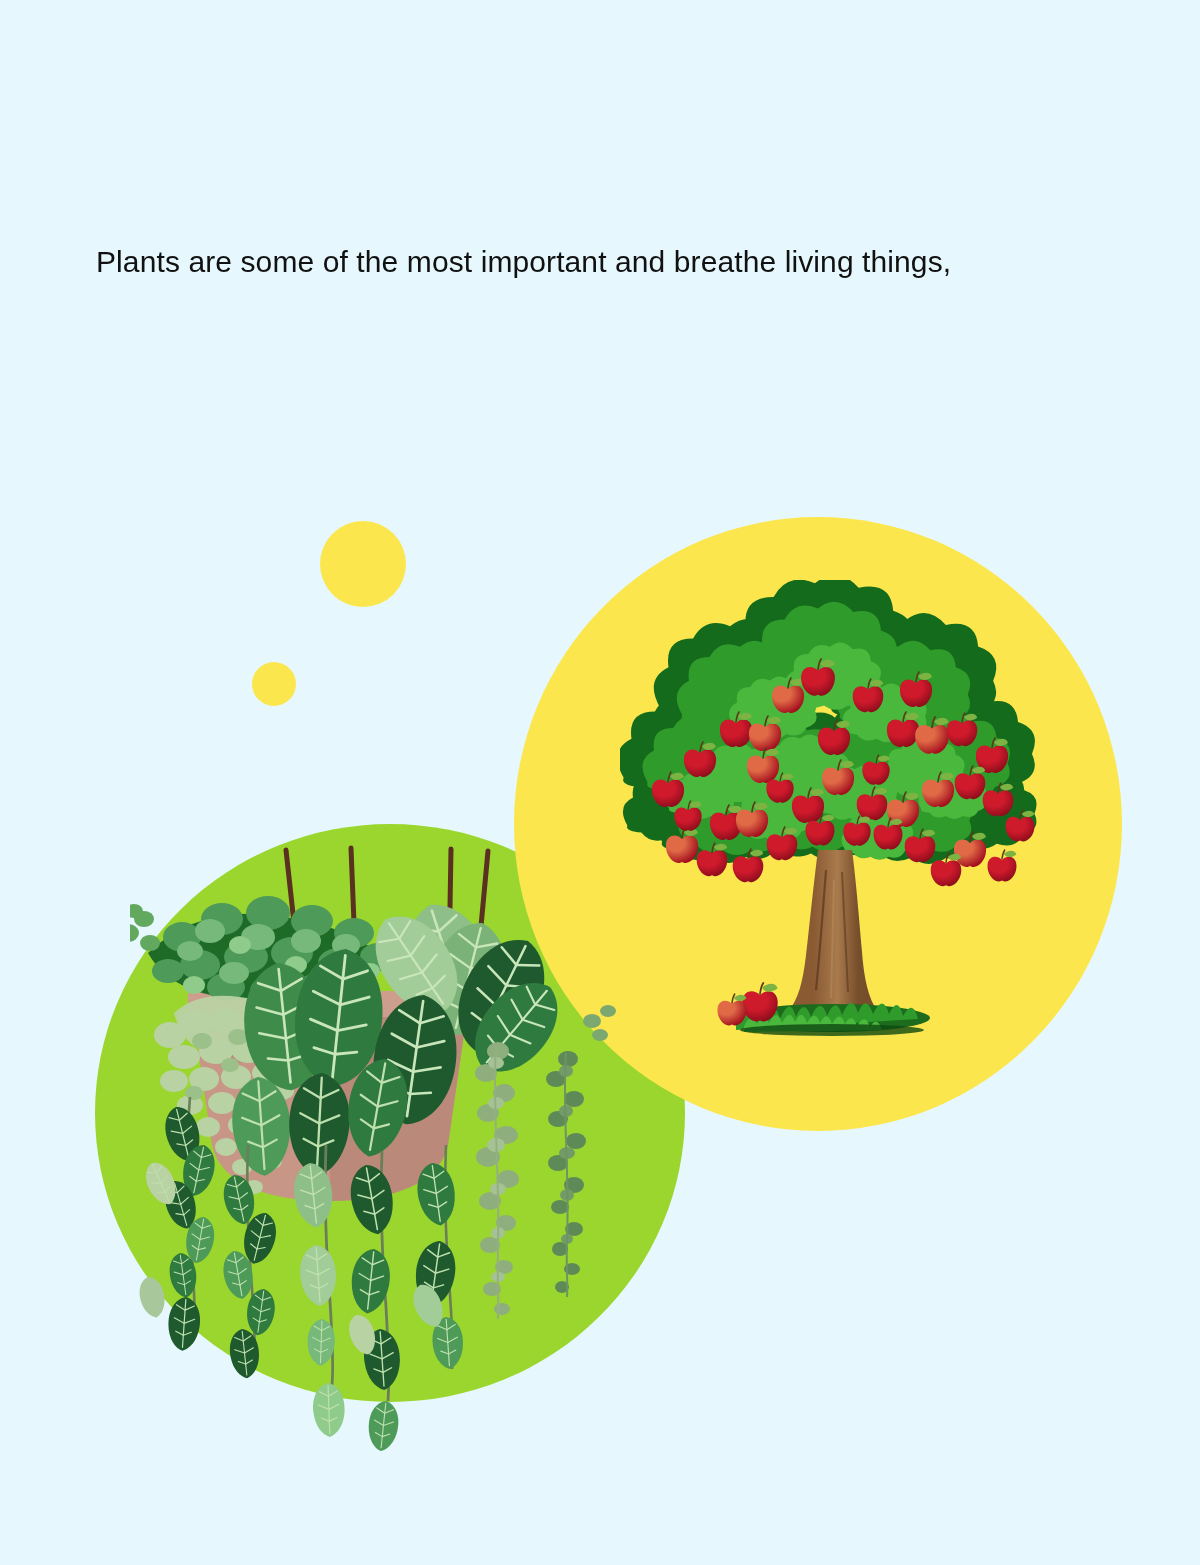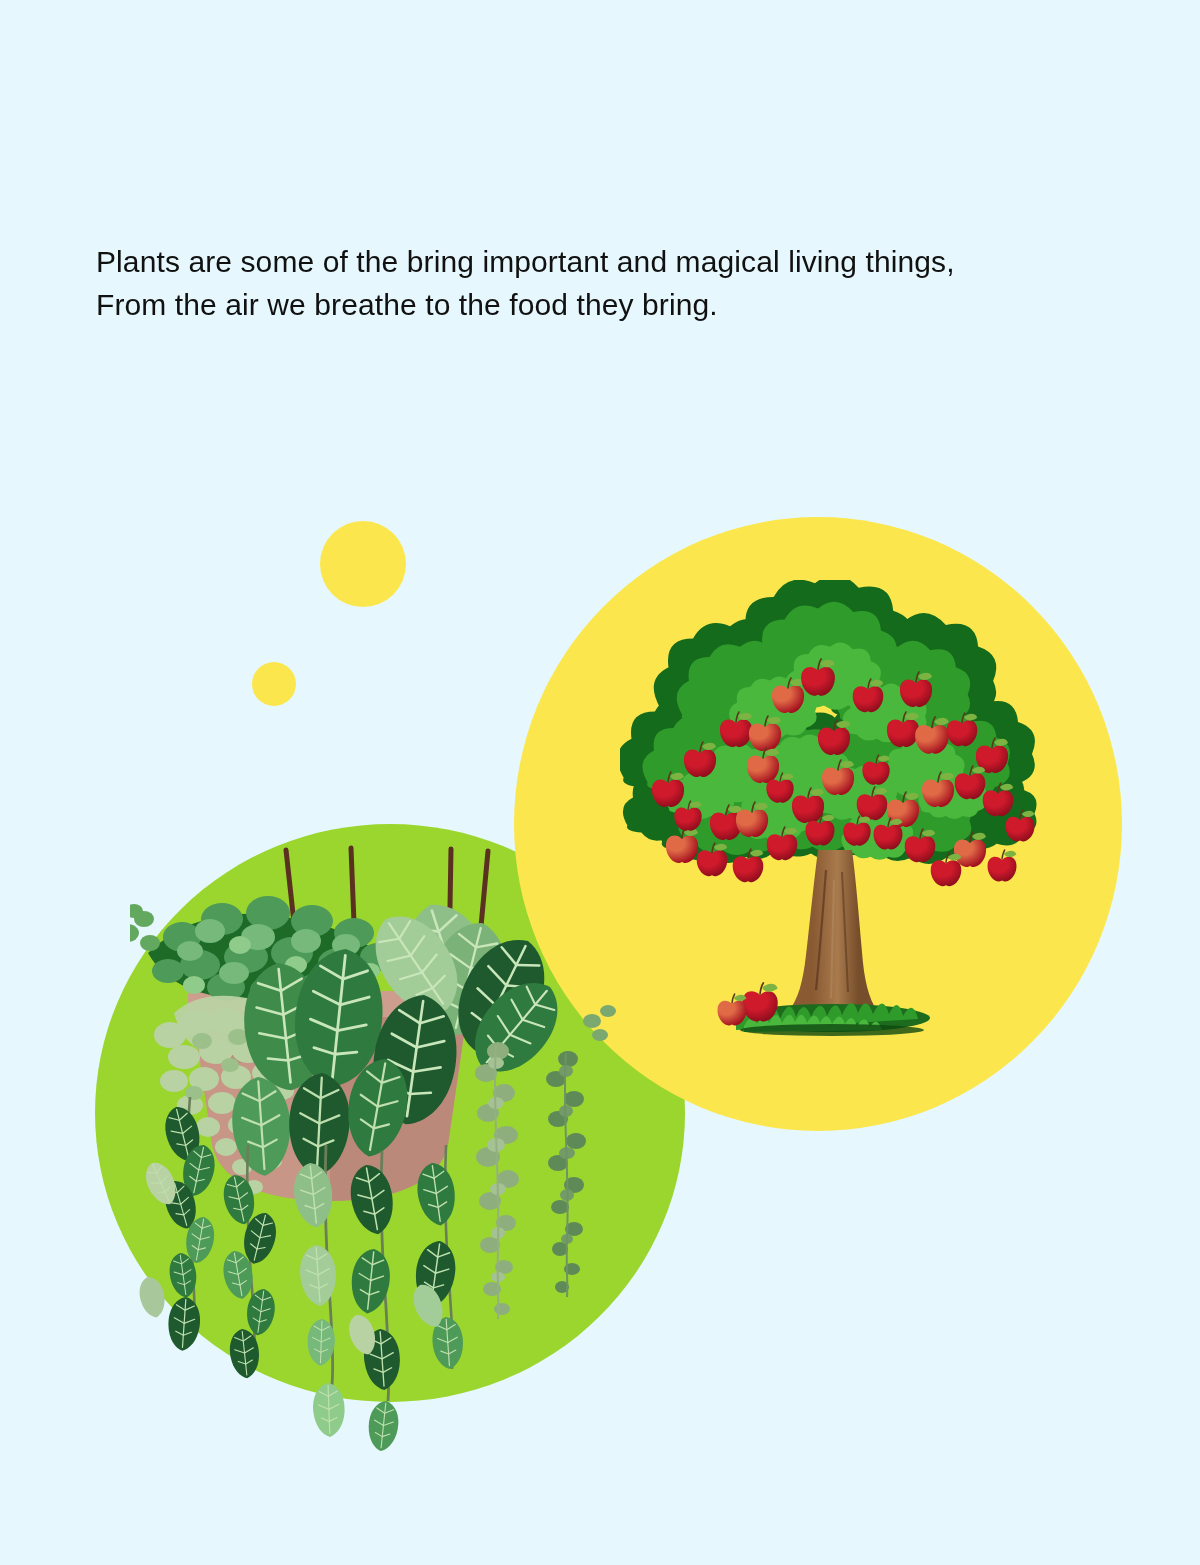--- a/index.html
+++ b/index.html
@@ -71,22 +71,21 @@
   }
   .scene-tree { left: 620px; top: 580px; width: 430px; height: 510px; z-index: 3; }
   .scene-plant { left: 130px; top: 845px; width: 510px; height: 660px; z-index: 4; }
 </style>
 </head>
 <body>
 
 <div id="page">
 
   <div class="poem">
-    <span class="poem-line">Plants are some of the bring important and magical living things,</span>
-    <span class="poem-line">From the air we breathe to the food they bring.</span>
+    <span class="poem-line">Plants are some of the most important and breathe living things,</span>
   </div>
 
   <div class="dot dot-large"></div>
   <div class="dot dot-small"></div>
 
   <div class="blob blob-green"></div>
 
   <div class="blob blob-yellow"></div>
 
   <svg class="scene scene-tree" viewBox="0 0 430 510">

